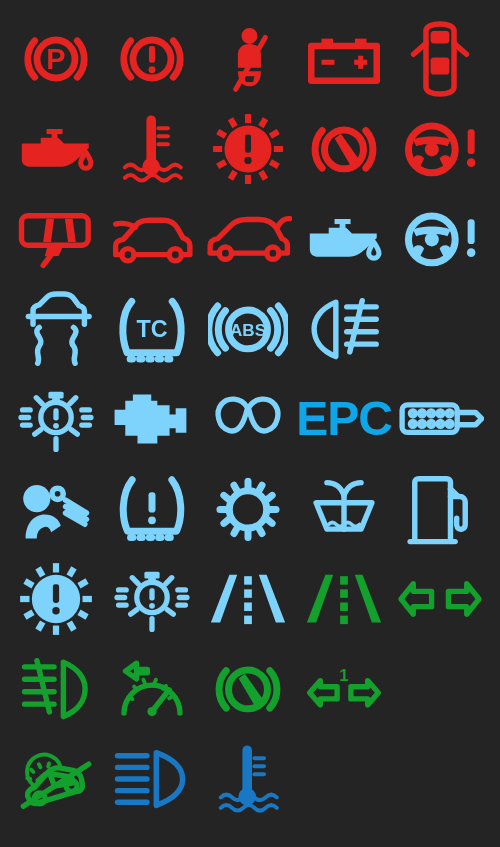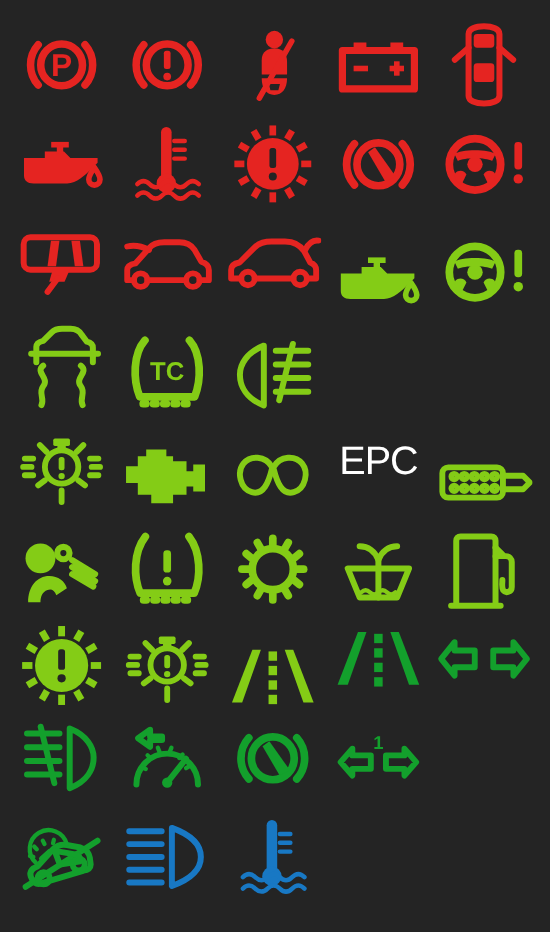--- a/index.html
+++ b/index.html
@@ -28,32 +28,32 @@
     height:90px;
     display:flex;
     align-items:center;
     justify-content:center;
     position:relative;
   }
   .cell svg{display:block;}
   .cell.empty{visibility:hidden;}
   
   .c-red{color:#E52421;}
-  .c-amber{color:#84cc16;align-items:flex-end;}
+  .c-amber{color:#7dd3fc;}
   .c-green{color:#13A02C;}
   .c-blue{color:#1878C4;}
   svg .st{fill:none;stroke:currentColor;stroke-width:7;stroke-linecap:round;stroke-linejoin:round;}
   svg .stb{fill:none;stroke:currentColor;stroke-width:9;stroke-linecap:round;stroke-linejoin:round;}
   svg .stt{fill:none;stroke:currentColor;stroke-width:5;stroke-linecap:round;stroke-linejoin:round;}
   svg .fl{fill:currentColor;stroke:none;}
   svg text{fill:currentColor;font-family:"Liberation Sans", sans-serif;font-weight:bold;}
   .epc{
-    color:#ffffff;
-    font-size:36px;
-    font-weight:normal;
+    color:#0ea5e9;
+    font-size:48px;
+    font-weight:bold;
     letter-spacing:-1px;
     line-height:1;
     font-family:"Liberation Sans", sans-serif;
   }
 </style>
 </head>
 <body>
 
 <div id="board">
 
@@ -241,20 +241,30 @@
 
 
     <div class="cell c-amber">
       <svg width="80" height="74" viewBox="0 0 100 95">
         <path class="stb" d="M24 12 C10 28 10 58 18 78 L82 78 C90 58 90 28 76 12"></path>
         <path class="stb" d="M22 86 L78 86" stroke-dasharray="3 9"></path>
         <text x="50" y="58" text-anchor="middle" font-size="30">TC</text>
       </svg>
     </div>
 
+    <div class="cell c-amber">
+      <svg width="80" height="74" viewBox="0 0 102 95">
+        <circle class="stb" cx="51" cy="48" r="25"></circle>
+        <path class="stb" d="M22 24 A36 36 0 0 0 22 72"></path>
+        <path class="stb" d="M80 24 A36 36 0 0 1 80 72"></path>
+        <path class="stb" d="M12 18 A45 45 0 0 0 12 78"></path>
+        <path class="stb" d="M90 18 A45 45 0 0 1 90 78"></path>
+        <text x="51" y="57" text-anchor="middle" font-size="22">ABS</text>
+      </svg>
+    </div>
 
     <div class="cell c-amber">
       <svg width="82" height="66" viewBox="0 0 105 85">
         <path class="st" d="M42 8 C22 16 14 30 14 42 C14 56 22 70 42 78 Z"></path>
         <path class="st" d="M56 14 L94 14 M56 30 L94 30 M56 46 L94 46 M56 62 L94 62"></path>
         <path class="st" d="M76 6 L60 72"></path>
       </svg>
     </div>
   </div>
 

